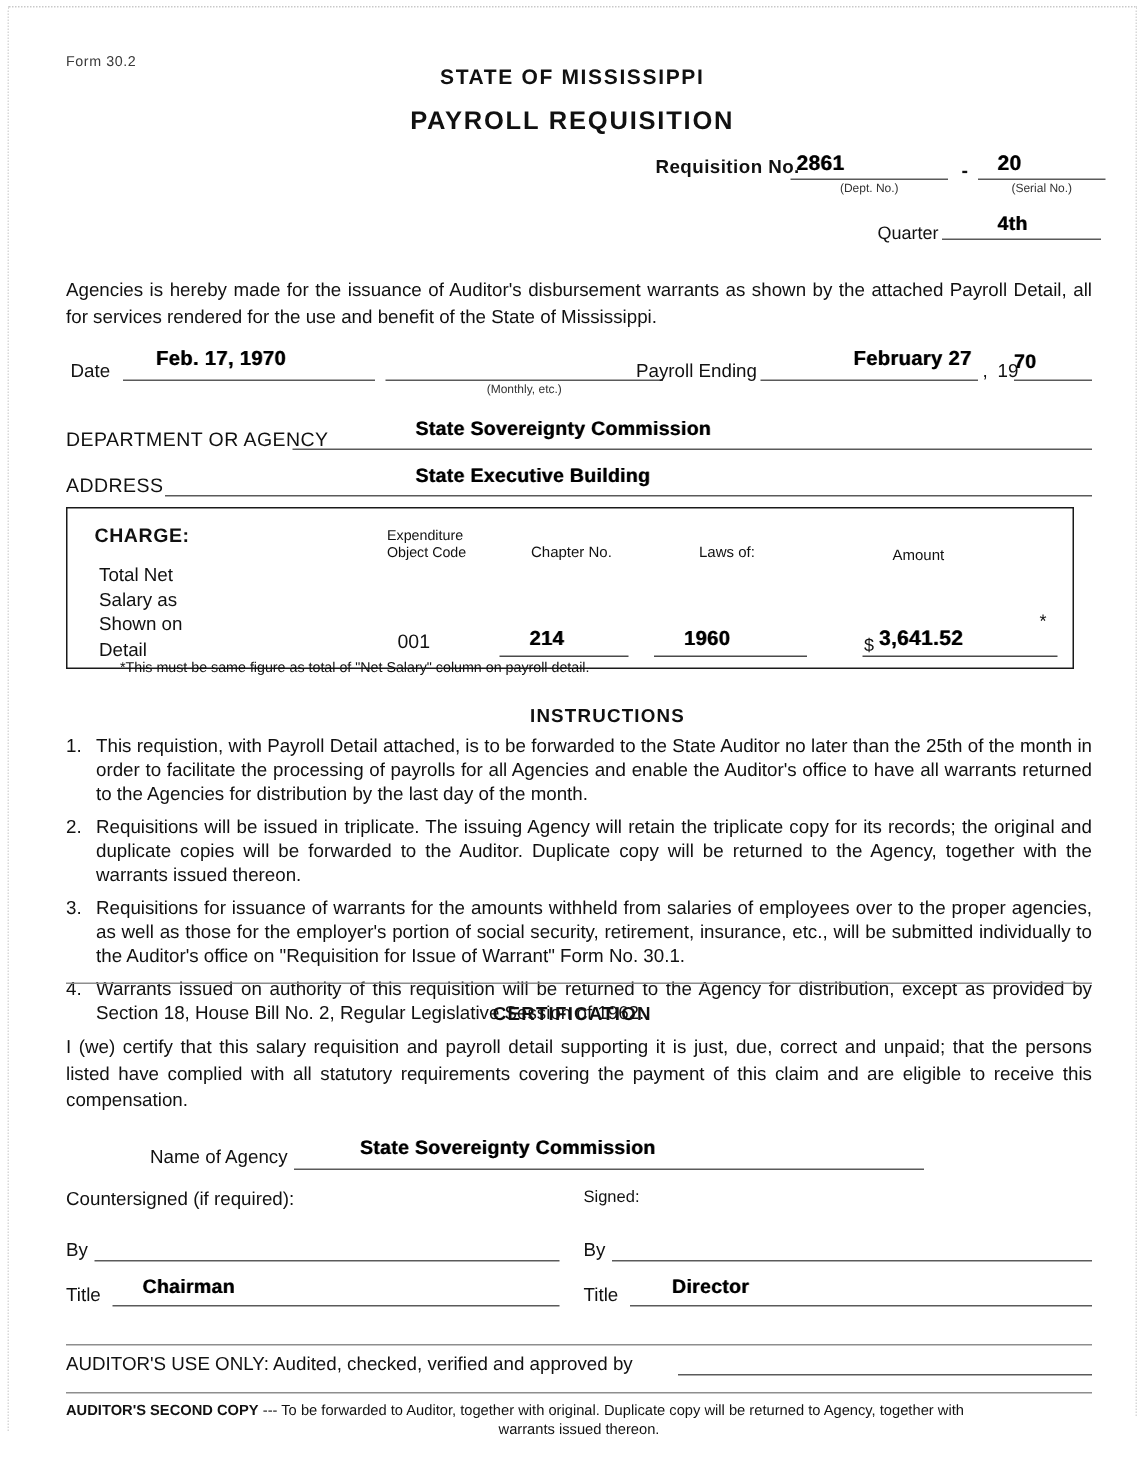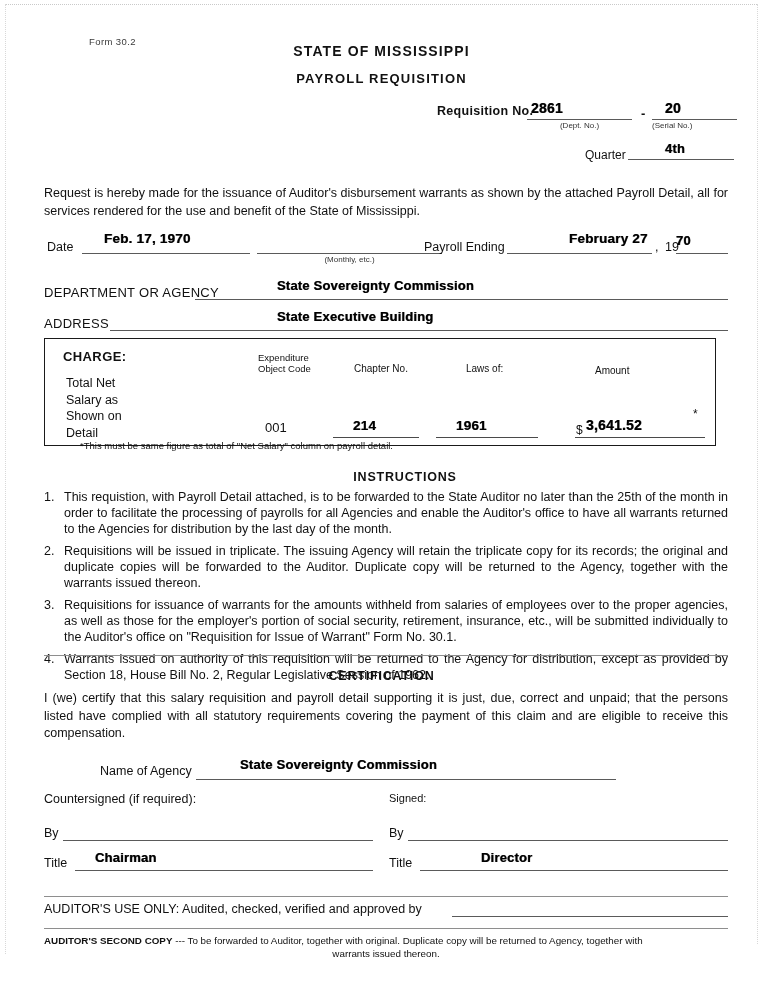--- a/index.html
+++ b/index.html
@@ -39,38 +39,37 @@
     border-right: 1px dotted #d8d8d8;
   }
 
   .form-code {
     position: absolute;
     left: 44px;
     top: 36px;
     font-size: 9.5px;
     letter-spacing: 0.4px;
     color: #3a3a3a;
-    margin-left: 45px;
   }
 
   .title-main {
     position: absolute;
     left: 0; right: 0;
     top: 43px;
     text-align: center;
     font-size: 14px;
     font-weight: bold;
     letter-spacing: 1.1px;
   }
   .title-sub {
     position: absolute;
     left: 0; right: 0;
     top: 71px;
     text-align: center;
-    font-size: 13px;
+    font-size: 17px;
     font-weight: bold;
     letter-spacing: 1.2px;
   }
 
   
   .typed {
     font-family: "Liberation Sans", sans-serif;
     font-weight: bold;
     color: #000;
     letter-spacing: 0.2px;
@@ -114,20 +113,21 @@
     border-bottom: 1px solid #5a5a5a;
   }
   .req-serialno-val {
     position: absolute;
     left: 665px; top: 100px;
     font-size: 14px;
   }
   .req-caption-serial {
     position: absolute;
     left: 652px; top: 121px; width: 85px;
+    text-align: center;
     font-size: 8px;
     color: #333;
   }
 
   .quarter-label {
     position: absolute;
     left: 585px; top: 148px;
     font-size: 12px;
   }
   .quarter-line {
@@ -269,21 +269,21 @@
   .by-l-label { position: absolute; left: 44px; top: 826px; font-size: 12.5px; }
   .by-l-line  { position: absolute; left: 63px; top: 840px; width: 310px; border-bottom: 1px solid #5a5a5a; }
   .by-r-label { position: absolute; left: 389px; top: 826px; font-size: 12.5px; }
   .by-r-line  { position: absolute; left: 408px; top: 840px; width: 320px; border-bottom: 1px solid #5a5a5a; }
 
   .ti-l-label { position: absolute; left: 44px; top: 856px; font-size: 12.5px; }
   .ti-l-line  { position: absolute; left: 75px; top: 870px; width: 298px; border-bottom: 1px solid #5a5a5a; }
   .ti-l-val   { position: absolute; left: 95px; top: 850px; font-size: 13px; }
   .ti-r-label { position: absolute; left: 389px; top: 856px; font-size: 12.5px; }
   .ti-r-line  { position: absolute; left: 420px; top: 870px; width: 308px; border-bottom: 1px solid #5a5a5a; }
-  .ti-r-val   { position: absolute; left: 448px; top: 850px; font-size: 13px; margin-left: 33px; }
+  .ti-r-val   { position: absolute; left: 448px; top: 850px; font-size: 13px; }
 
   .auditor-use { position: absolute; left: 44px; top: 902px; font-size: 12.5px; }
   .auditor-line { position: absolute; left: 452px; top: 916px; width: 276px; border-bottom: 1px solid #5a5a5a; }
 
   .second-copy {
     position: absolute;
     left: 44px; top: 934px; width: 684px;
     font-size: 9.8px;
     line-height: 13px;
   }
@@ -311,21 +311,21 @@
   <div class="req-dash">-</div>
   <div class="req-serialno-line"></div>
   <div class="req-serialno-val typed">20</div>
   <div class="req-caption-serial">(Serial No.)</div>
 
   <div class="quarter-label">Quarter</div>
   <div class="quarter-line"></div>
   <div class="quarter-val typed">4th</div>
 
 
-  <div class="request-para">Request is hereby made for the issuance of Auditor's disbursement warrants as shown by the attached Payroll Detail, all for services rendered for the use and benefit of the State of Mississippi.</div>
+  <div class="request-para">Agencies is hereby made for the issuance of Auditor's disbursement warrants as shown by the attached Payroll Detail, all for services rendered for the use and benefit of the State of Mississippi.</div>
 
   <div class="date-label">Date</div>
   <div class="date-line"></div>
   <div class="date-val typed">Feb. 17, 1970</div>
 
   <div class="monthly-line"></div>
   <div class="monthly-cap">(Monthly, etc.)</div>
 
   <div class="pe-label">Payroll Ending</div>
   <div class="pe-line"></div>
@@ -360,21 +360,21 @@
       <div>Shown on</div>
       <div>Detail</div>
     </div>
 
     <div class="chg-001">001</div>
 
     <div class="chg-chap-line"></div>
     <div class="chg-chap-val typed">214</div>
 
     <div class="chg-laws-line"></div>
-    <div class="chg-laws-val typed">1961</div>
+    <div class="chg-laws-val typed">1960</div>
 
     <div class="chg-dollar">$</div>
     <div class="chg-amt-line"></div>
     <div class="chg-amt-val typed">3,641.52</div>
     <div class="chg-star">*</div>
 
     <div class="chg-footnote">*This must be same figure as total of "Net Salary" column on payroll detail.</div>
   </div>
 
   <div class="section-head" id="instructions-head">INSTRUCTIONS</div>

